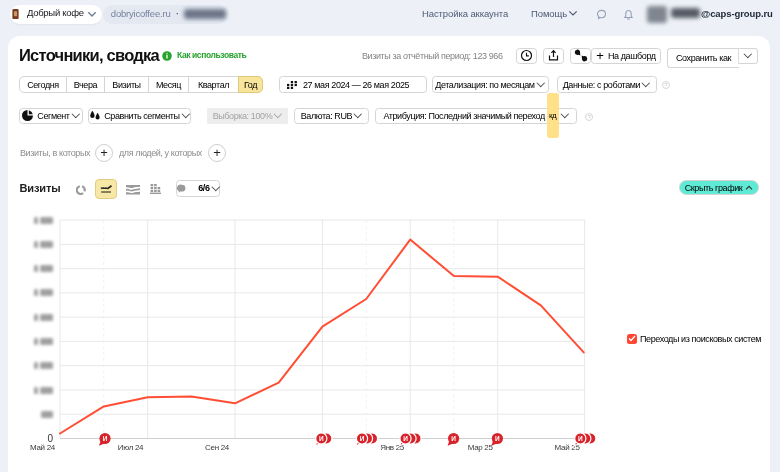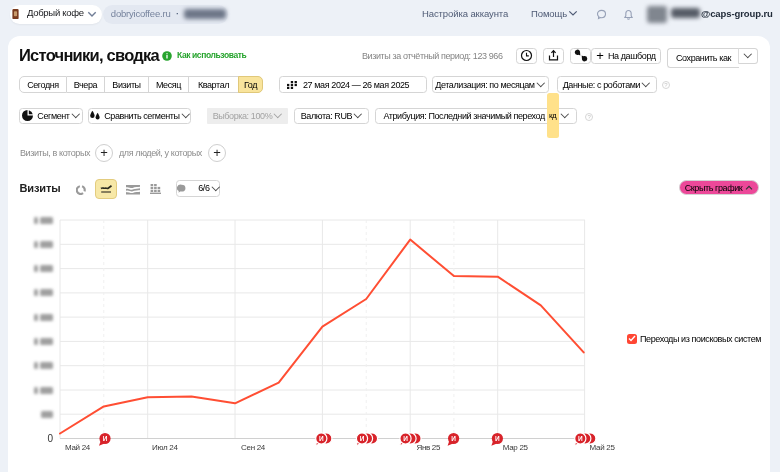--- a/index.html
+++ b/index.html
@@ -11,21 +11,21 @@
          justify-content:center; white-space:nowrap; }
   .seg { height:17px; background:#fff; border:1px solid #d5d5d5; border-left:none; font-size:9px;
          letter-spacing:-0.4px; display:flex; align-items:center; justify-content:center; }
   .chev { display:inline-block; width:8px; height:8px; position:relative; margin-top:-3px; }
   .chev:after { content:""; position:absolute; left:1px; top:1.2px; width:4.5px; height:4.5px;
      border-right:1.2px solid #444; border-bottom:1.2px solid #444; transform:rotate(45deg); }
   .blur { filter:blur(2px); border-radius:3px; }
   .q { position:absolute; width:8px; height:8px; border:1px solid #d6d6d6; border-radius:50%;
        font-size:6px; color:#c4c4c4; text-align:center; line-height:6.5px; }
   .gray9 { position:absolute; font-size:9px; letter-spacing:-0.4px; color:#8c8c8c; white-space:nowrap; }
-  .xlab { position:absolute; font-size:8px; letter-spacing:-0.3px; color:#3a3a3a; width:60px; text-align:right; }
+  .xlab { position:absolute; font-size:8px; letter-spacing:-0.3px; color:#3a3a3a; width:60px; text-align:left; }
   .ylb { position:absolute; left:34px; width:19px; height:7px; }
   .ylb:before { content:""; position:absolute; left:0; top:0; width:4px; height:7px; background:#8f8f8f; opacity:.85; filter:blur(1.8px); border-radius:1.5px; }
   .ylb:after { content:""; position:absolute; left:6px; top:0; width:13px; height:7px; background:#8f8f8f; opacity:.85; filter:blur(1.8px); border-radius:1.5px; }
 </style>
 </head>
 <body>
 
 <div class="abs" style="left:103px; top:4.5px; width:125px; height:19px; background:#e3e8f1; border-radius:9.5px;"></div>
 <div class="abs" style="left:10px; top:4.5px; width:92px; height:19px; background:#ffffff; border-radius:9.5px; box-shadow:0 1px 2px rgba(0,0,0,.05);"></div>
 <svg class="abs" style="left:12px; top:8px;" width="7" height="12" viewBox="0 0 9 14">
@@ -168,23 +168,23 @@
       <rect x="4.1" y="5.8" width="2.6" height="2.2"></rect>
     <rect x="7.6" y="2.9" width="2.6" height="2.2"></rect>
       <rect x="7.6" y="5.8" width="2.6" height="2.2"></rect>
     <rect x="0" y="8.6" width="11" height="1.4"></rect>
   </g>
 </svg>
 <div class="btn" style="left:176px; top:180px; width:44px; height:16.5px;">
   <svg width="10" height="9" viewBox="0 0 11 10" style="margin-right:4px;">
       <path d="M5.5 0.5 a4.6 4.1 0 0 1 0 8.2 l-1.8 0 L1.9 10 L2.1 8 A4.6 4.1 0 0 1 5.5 0.5 Z" fill="#9a9a9a"></path>
     </svg>
-  <span style="font-weight:400;margin-left:8px;">6/6</span>&nbsp;<span class="chev"></span>
-</div>
-<div class="abs" style="left:679px; top:180px; width:80px; height:15px; border:1px solid #d5d5d5; border-radius:8px; background:#ec4899; font-size:9px; letter-spacing:-0.4px; display:flex; align-items:center; justify-content:center; white-space:nowrap;">Скрыть график <svg width="8" height="6" viewBox="0 0 9 7" style="margin-left:3px;">
+  <span style="font-weight:700;margin-left:8px;">6/6</span>&nbsp;<span class="chev"></span>
+</div>
+<div class="abs" style="left:679px; top:180px; width:80px; height:15px; border:1px solid #d5d5d5; border-radius:8px; background:#5eead4; font-size:9px; letter-spacing:-0.4px; display:flex; align-items:center; justify-content:center; white-space:nowrap;">Скрыть график <svg width="8" height="6" viewBox="0 0 9 7" style="margin-left:3px;">
       <path d="M1 5 L4.5 1.5 L8 5" fill="none" stroke="#333" stroke-width="1.3"></path>
     </svg></div>
 
 <svg class="abs" style="left:0; top:0;" width="780" height="472" viewBox="0 0 780 472">
   <g stroke="#e8e8e8" stroke-width="1">
     <line x1="60" y1="220" x2="585" y2="220"></line>
     <line x1="60" y1="244.3" x2="585" y2="244.3"></line>
     <line x1="60" y1="268.6" x2="585" y2="268.6"></line>
     <line x1="60" y1="292.9" x2="585" y2="292.9"></line>
     <line x1="60" y1="317.1" x2="585" y2="317.1"></line>

